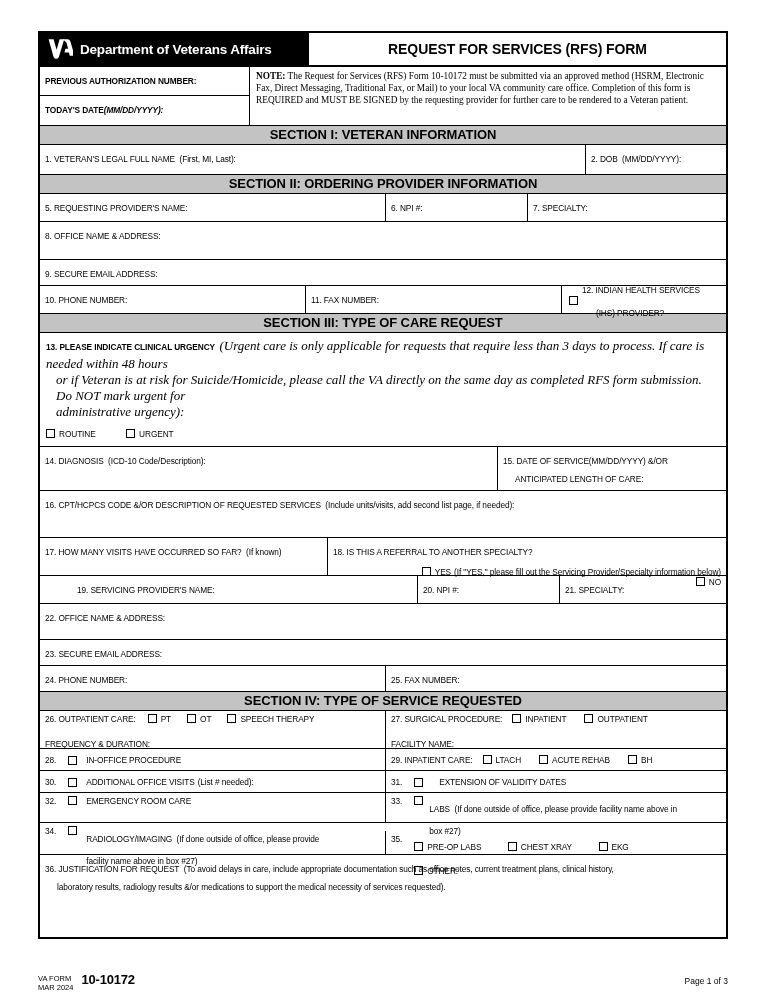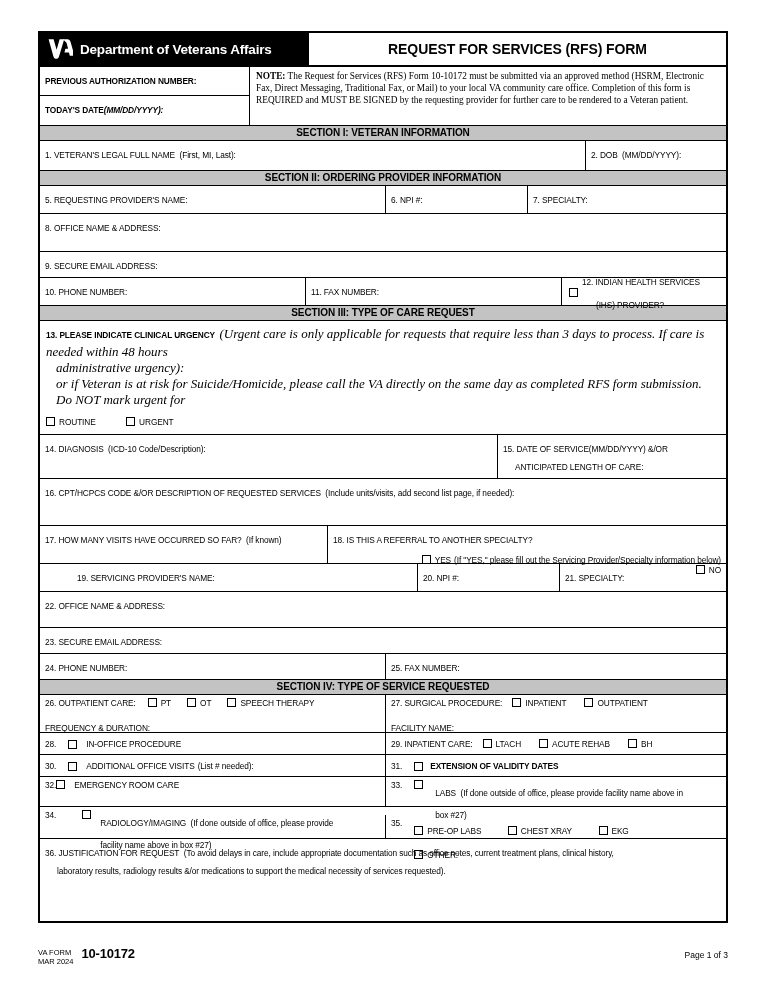--- a/index.html
+++ b/index.html
@@ -48,21 +48,21 @@
   .lc2{height:29px;box-sizing:border-box;padding:3px 5px;}
   .notecol{flex:1;box-sizing:border-box;padding:4px 6px 3px 6px;}
   .notetxt{font-family:"Liberation Serif", serif;font-size:9.3px;line-height:1.28;text-align:left;}
   .notetxt b{font-weight:bold;}
 
   
   .secbar{
     border-top:1px solid #000;
     background:#c3c3c3;
     text-align:center;
-    font-size:10px;font-weight:bold;
+    font-size:13px;font-weight:bold;
     padding:1px 0 2px 0;
     letter-spacing:-0.1px;
   }
 
   
   .cb{
     display:inline-block;width:9px;height:9px;border:1px solid #000;
     background:#fff;vertical-align:-1px;margin:0 4px 0 0;box-sizing:border-box;
   }
   .cbwrap{display:inline-flex;align-items:flex-start;white-space:nowrap;}
@@ -71,21 +71,21 @@
   .h28{height:28px;}
   .h34{height:34px;}
   .h38{height:38px;}
   .h44{height:44px;}
   .h26{height:26px;}
   .h22{height:22px;}
   .h47{height:47px;}
 
   
   .footer{
-    position:absolute;left:38px;top:946px;width:690px;
+    position:absolute;left:38px;top:972px;width:690px;
     display:flex;align-items:flex-start;justify-content:space-between;
   }
   .vaform{display:flex;align-items:flex-start;}
   .vaformlines{font-size:7.5px;line-height:1.2;padding-top:2px;}
   .formnum{font-size:13px;font-weight:bold;margin-left:8px;letter-spacing:-0.2px;}
   .pageno{font-size:8.5px;padding-top:4px;}
 
   .urgnote{font-family:"Liberation Serif", serif;font-style:italic;font-size:13px;}
   .indent{padding-left:10px;display:block;}
 </style>
@@ -178,22 +178,22 @@
         </span>
       </div>
     </div>
 
     <div class="secbar">SECTION III: TYPE OF CARE REQUEST</div>
 
     <div class="row">
       <div class="cell" style="flex:1;padding:3px 6px 4px 6px;">
         <span class="lbl bold">13. PLEASE INDICATE CLINICAL URGENCY</span>
         <span class="urgnote">(Urgent care is only applicable for requests that require less than 3 days to process. If care is needed within 48 hours</span>
+        <span class="urgnote indent">or if Veteran is at risk for Suicide/Homicide, please call the VA directly on the same day as completed RFS form submission. Do NOT mark urgent for</span>
         <span class="urgnote indent">administrative urgency):</span>
-        <span class="urgnote indent">or if Veteran is at risk for Suicide/Homicide, please call the VA directly on the same day as completed RFS form submission. Do NOT mark urgent for</span>
         <div style="margin-top:4px;">
           <span class="cbwrap" style="margin-right:26px;">
             <span class="cb"></span>
             <span class="lbl">ROUTINE</span>
           </span>
           <span class="cbwrap">
             <span class="cb"></span>
             <span class="lbl">URGENT</span>
           </span>
         </div>
@@ -339,44 +339,44 @@
     <div class="row h22">
       <div class="cell" style="width:345px;display:flex;align-items:center;">
         <span class="lbl" style="margin-right:12px;">30.</span>
         <span class="cb"></span>
         <span class="lbl" style="margin-left:5px;">ADDITIONAL OFFICE VISITS</span>
         <span class="lbl it" style="margin-left:3px;">(List # needed):</span>
       </div>
       <div class="cell" style="flex:1;display:flex;align-items:center;">
         <span class="lbl" style="margin-right:12px;">31.</span>
         <span class="cb"></span>
-        <span class="lbl" style="margin-left:3px;font-weight:bold;">EXTENSION OF VALIDITY DATES</span>
+        <span class="lbl" style="margin-left:12px;">EXTENSION OF VALIDITY DATES</span>
       </div>
     </div>
 
     <div class="row" style="height:30px;">
       <div class="cell" style="width:345px;display:flex;align-items:flex-start;">
-        <span class="lbl" style="">32.</span>
+        <span class="lbl" style="margin-right:12px;">32.</span>
         <span class="cb"></span>
         <span class="lbl" style="margin-left:5px;">EMERGENCY ROOM CARE</span>
       </div>
       <div class="cell" style="flex:1;display:flex;align-items:flex-start;">
         <span class="lbl" style="margin-right:12px;">33.</span>
         <span class="cb"></span>
-        <span style="margin-left:8px;line-height:1.35;">
+        <span style="margin-left:2px;line-height:1.35;">
           <span class="lbl">LABS</span>
           <span class="lbl it">(If done outside of office, please provide facility name above in</span><br>
           <span class="lbl it">box #27)</span>
         </span>
       </div>
     </div>
 
     <div class="row" style="height:32px;">
       <div class="cell" style="width:345px;display:flex;align-items:flex-start;">
-        <span class="lbl" style="margin-right:26px;">34.</span>
+        <span class="lbl" style="margin-right:12px;">34.</span>
         <span class="cb"></span>
         <span style="margin-left:5px;line-height:1.35;">
           <span class="lbl">RADIOLOGY/IMAGING</span>
           <span class="lbl it">(If done outside of office, please provide</span><br>
           <span class="lbl it">facility name above in box #27)</span>
         </span>
       </div>
       <div class="cell" style="flex:1;display:flex;align-items:flex-start;margin-top:8px;">
         <span class="lbl" style="margin-right:12px;">35.</span>
         <span style="line-height:1.5;">

